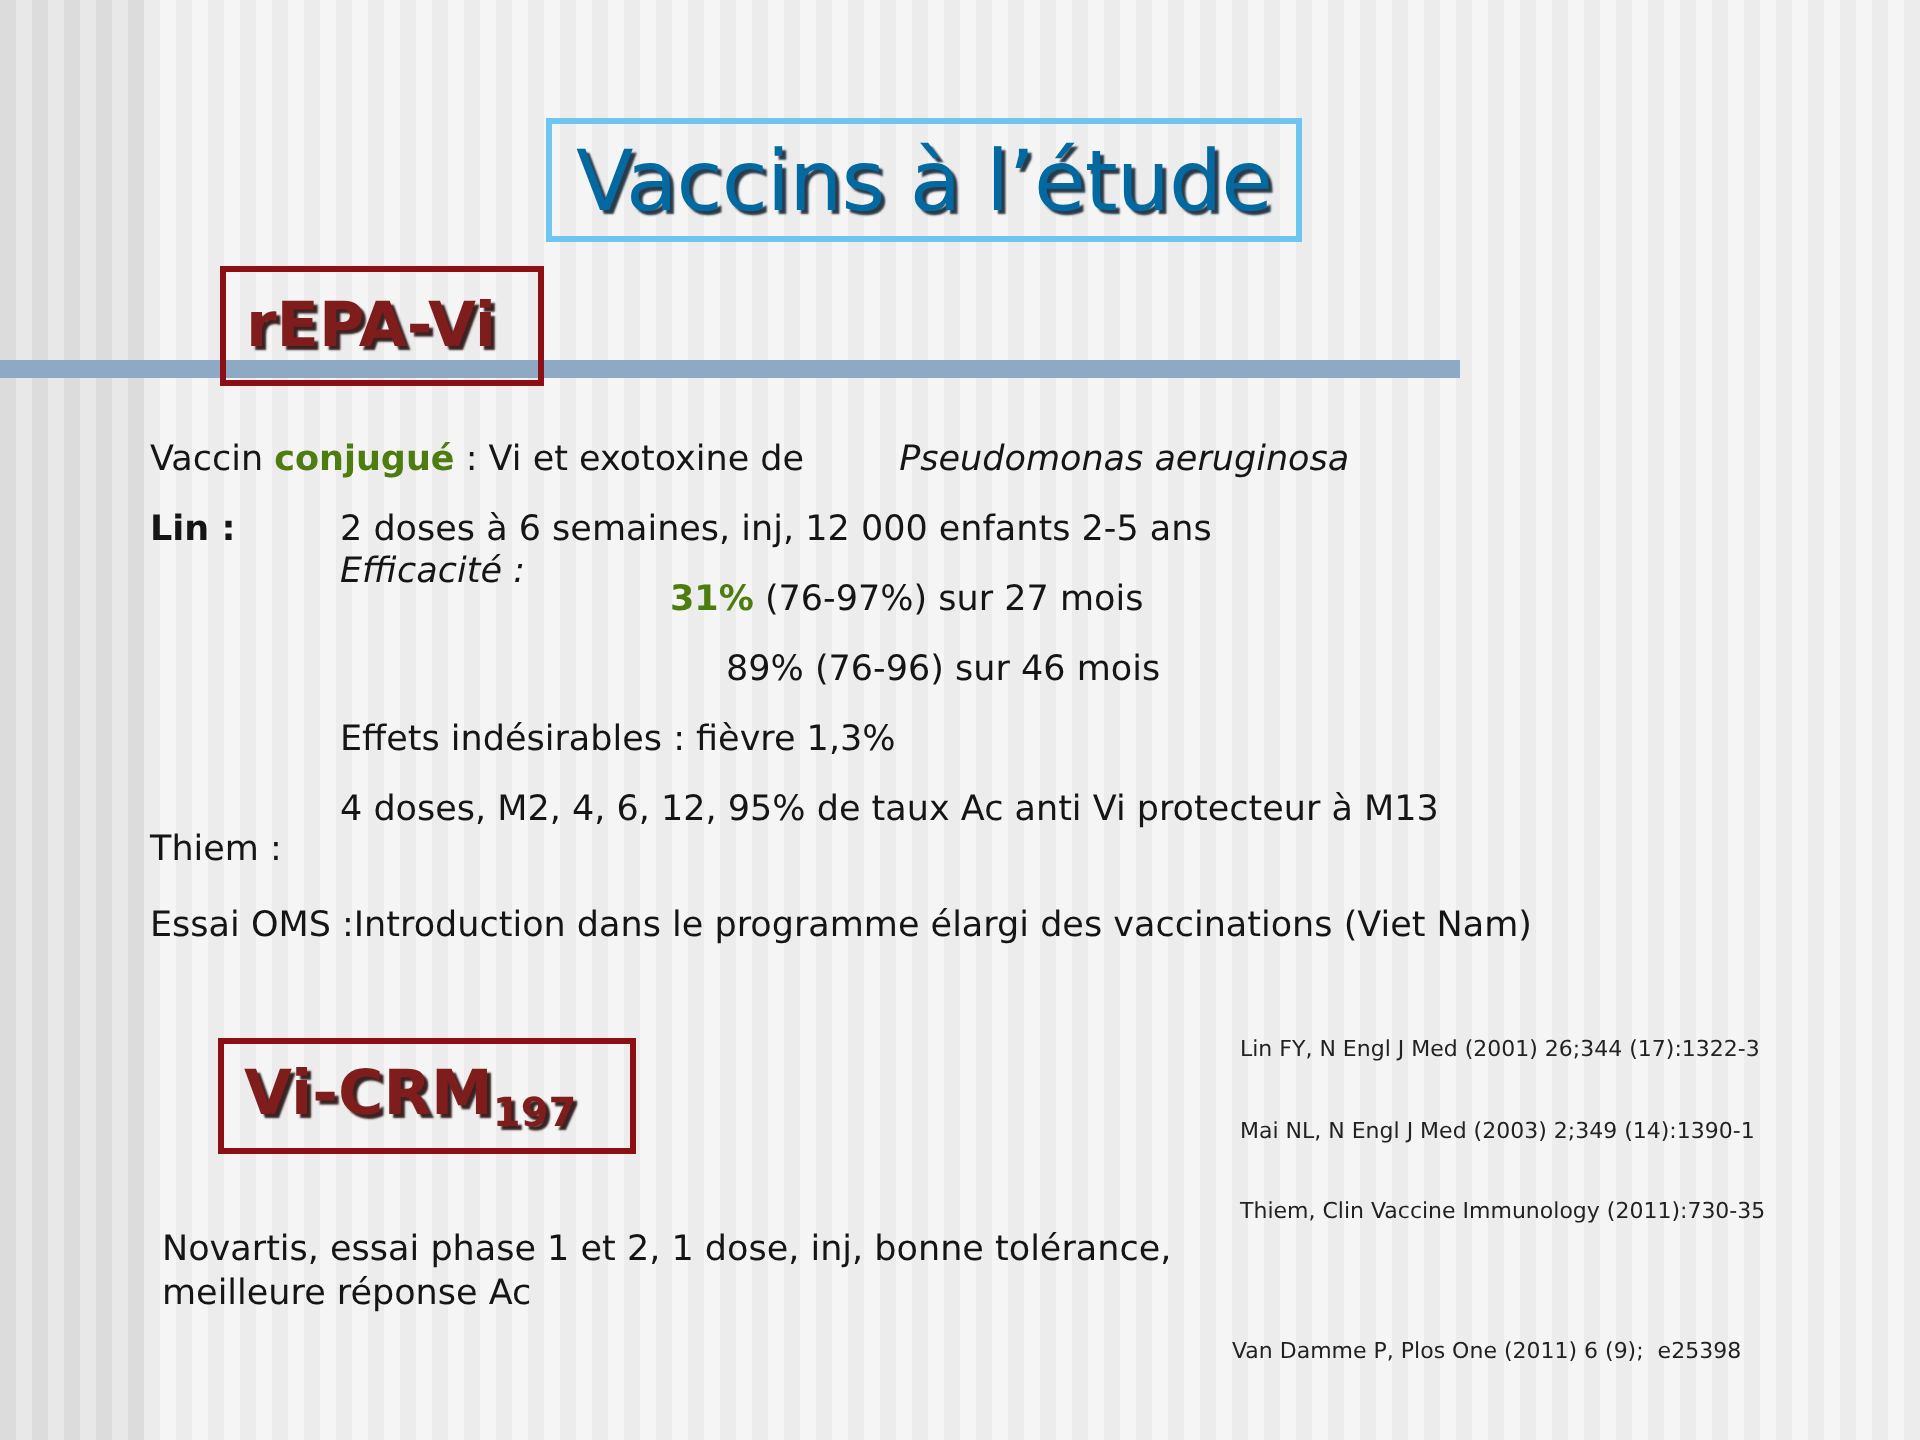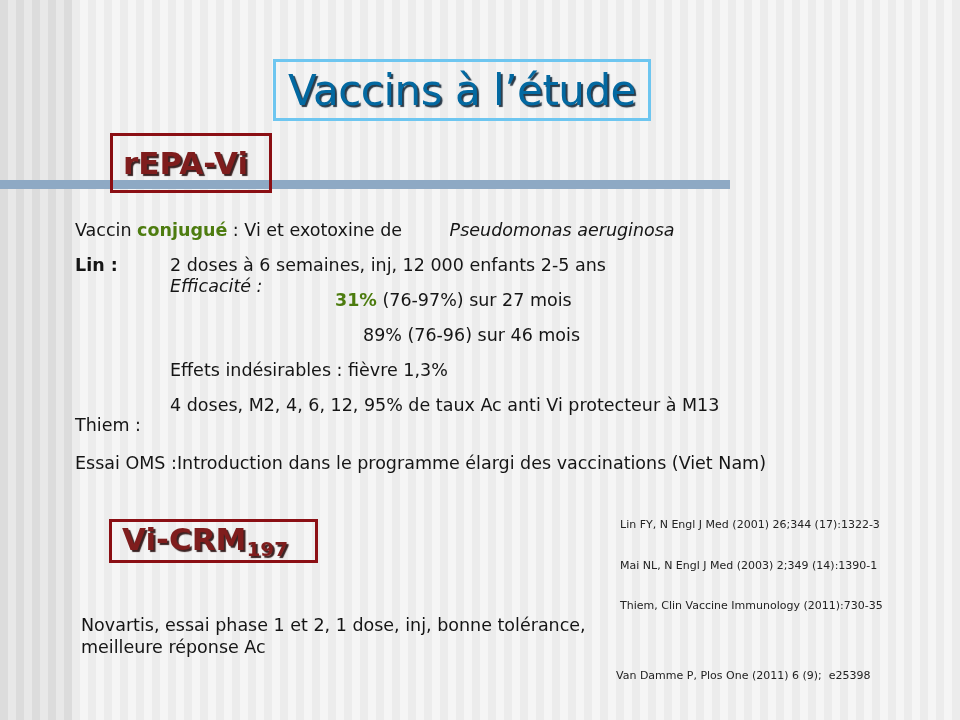--- a/index.html
+++ b/index.html
@@ -25,21 +25,21 @@
     }
     .title-text {
       font-size: 42px; color: #0369a1; font-family: "DejaVu Sans", sans-serif;
       text-shadow: 2px 2px 1px #2a3a48; letter-spacing: -0.5px;
     }
     .section-box {
       position: absolute; border: 3px solid #8b0f14; box-sizing: border-box;
       display: flex; align-items: center; background: transparent;
     }
     .section-box.s1 { left: 110px; top: 133px; width: 162px; height: 60px; padding-left: 10px; }
-    .section-box.s2 { left: 109px; top: 519px; width: 209px; height: 44px; padding-left: 10px; }
+    .section-box.s2 { left: 109px; top: 519px; width: 209px; height: 58px; padding-left: 10px; }
     .section-text {
       font-size: 31px; font-weight: bold; color: #7f1d1d;
       text-shadow: 2px 2px 1px #3a2222;
     }
     .section-text sub { font-size: 20px; vertical-align: -6px; }
     .line {
       position: absolute; font-size: 17.5px; white-space: pre; line-height: 22px; color: #151515;
     }
     .blue-bold { color: #4d7c0f; font-weight: bold; }
     .ital { font-style: italic; margin-left: 42px; }

